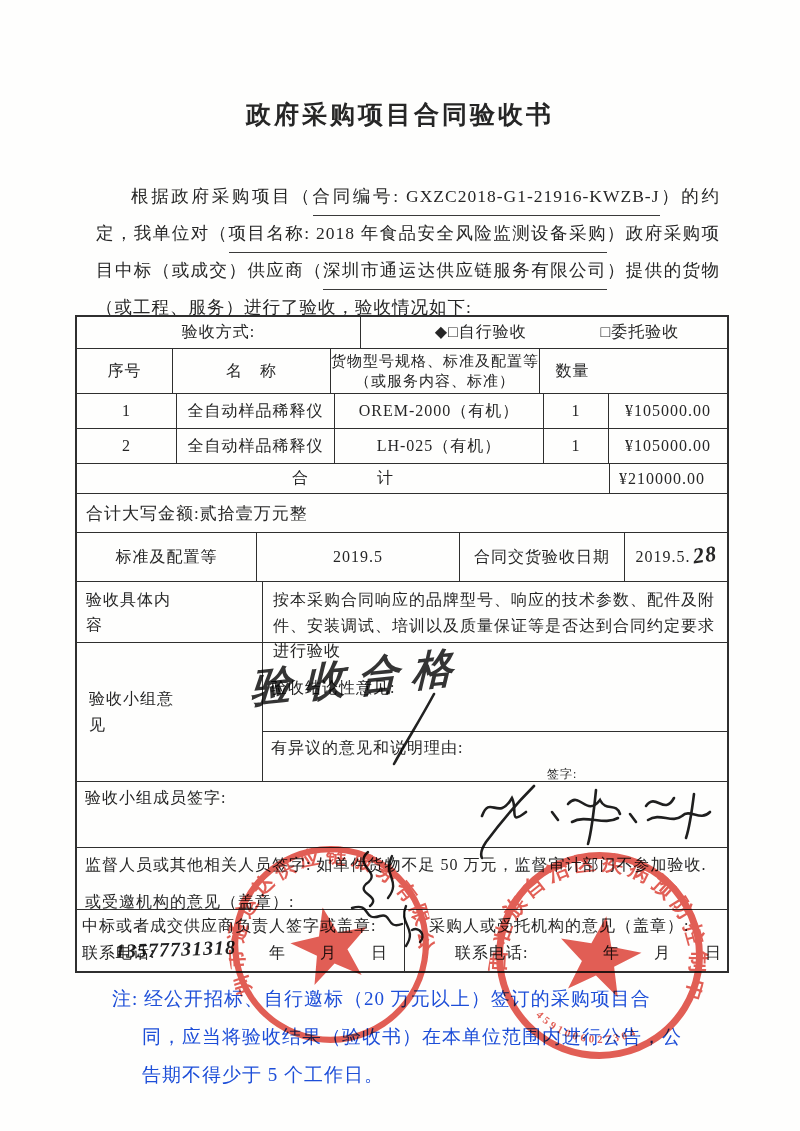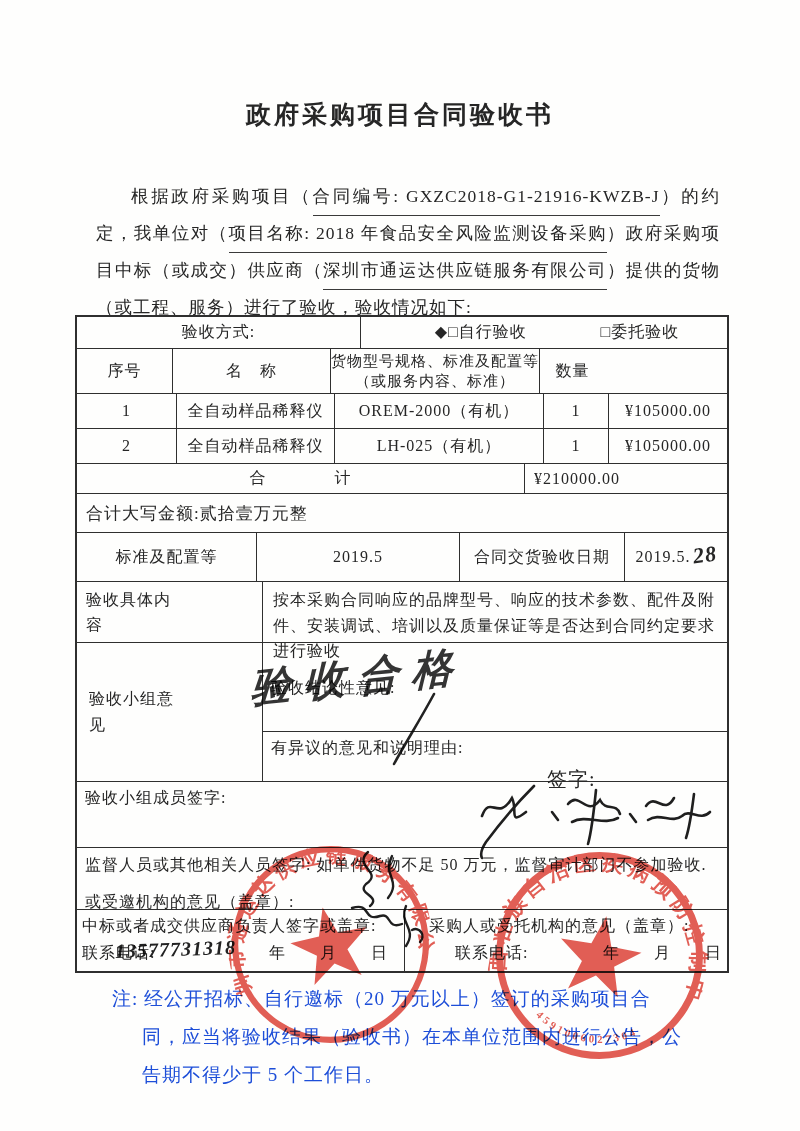--- a/index.html
+++ b/index.html
@@ -33,21 +33,21 @@
   .stamp{position:absolute;mix-blend-mode:multiply;opacity:.85;z-index:5;pointer-events:none;}
   .hand{position:absolute;z-index:6;color:#222;mix-blend-mode:multiply;
         font-style:italic;pointer-events:none;}
   .hand-conclusion{left:250px;top:650px;font-size:41px;font-weight:600;letter-spacing:13px;
         transform:rotate(-6deg) skewX(-6deg);opacity:.92;}
   .hand-28{font-size:22px;font-weight:600;font-style:italic;display:inline-block;
         transform:rotate(-8deg);margin-left:2px;position:relative;top:-2px;}
   .hand-phone{left:115px;top:938px;font-size:20px;font-weight:600;letter-spacing:1px;
         transform:rotate(-2deg);}
   .sig-svg{position:absolute;z-index:6;mix-blend-mode:multiply;pointer-events:none;}
-  .signlabel{position:absolute;left:284px;top:34px;font-size:20px;letter-spacing:1px;}
+  .signlabel{position:absolute;left:284px;top:34px;font-size:12px;letter-spacing:1px;}
 </style>
 </head>
 <body>
 
 <div class="page">
 
   <div class="title">政府采购项目合同验收书</div>
 
   <p class="intro"><span>根据政府采购项目（</span><span class="u">合同编号: GXZC2018-G1-21916-KWZB-J</span><span>）的约定，我单位对（</span><span class="u">项目名称: 2018 年食品安全风险监测设备采购</span><span>）政府采购项目中标（或成交）供应商（</span><span class="u">深圳市通运达供应链服务有限公司</span><span>）提供的货物（或工程、服务）进行了验收，验收情况如下:</span></p>
 
@@ -81,21 +81,21 @@
 
     <div class="r" style="height:35px">
       <div class="c" style="width:100px">2</div>
       <div class="c" style="width:158px">全自动样品稀释仪</div>
       <div class="c" style="width:209px">LH-025（有机）</div>
       <div class="c" style="width:65px">1</div>
       <div class="c" style="width:118px">¥105000.00</div>
     </div>
 
     <div class="r" style="height:30px">
-      <div class="c" style="width:448px">合　　　　计</div>
+      <div class="c" style="width:533px">合　　　　计</div>
       <div class="c cl" style="width:183px">¥210000.00</div>
     </div>
 
     <div class="r" style="height:39px">
       <div class="c cl" style="width:650px;font-size:17px">
         <span>合计大写金额:</span>
         <span style="margin-left:0">贰拾壹万元整</span>
       </div>
     </div>
 

